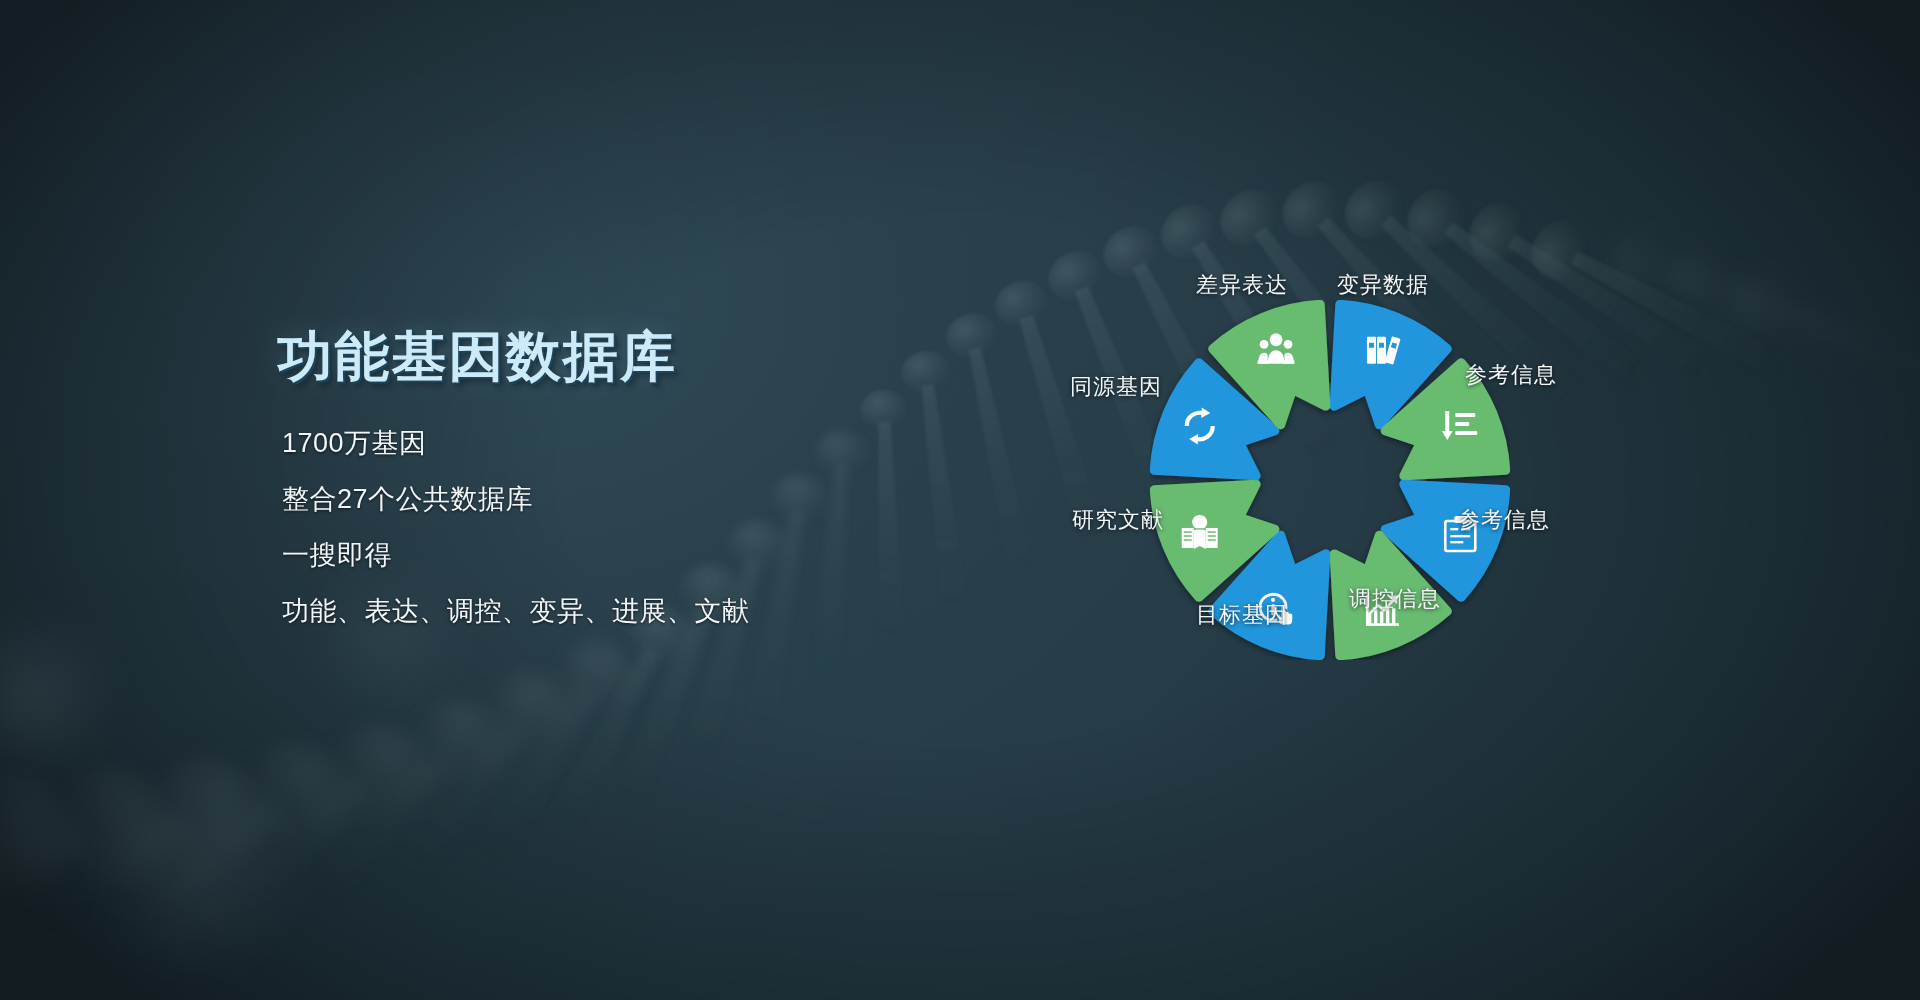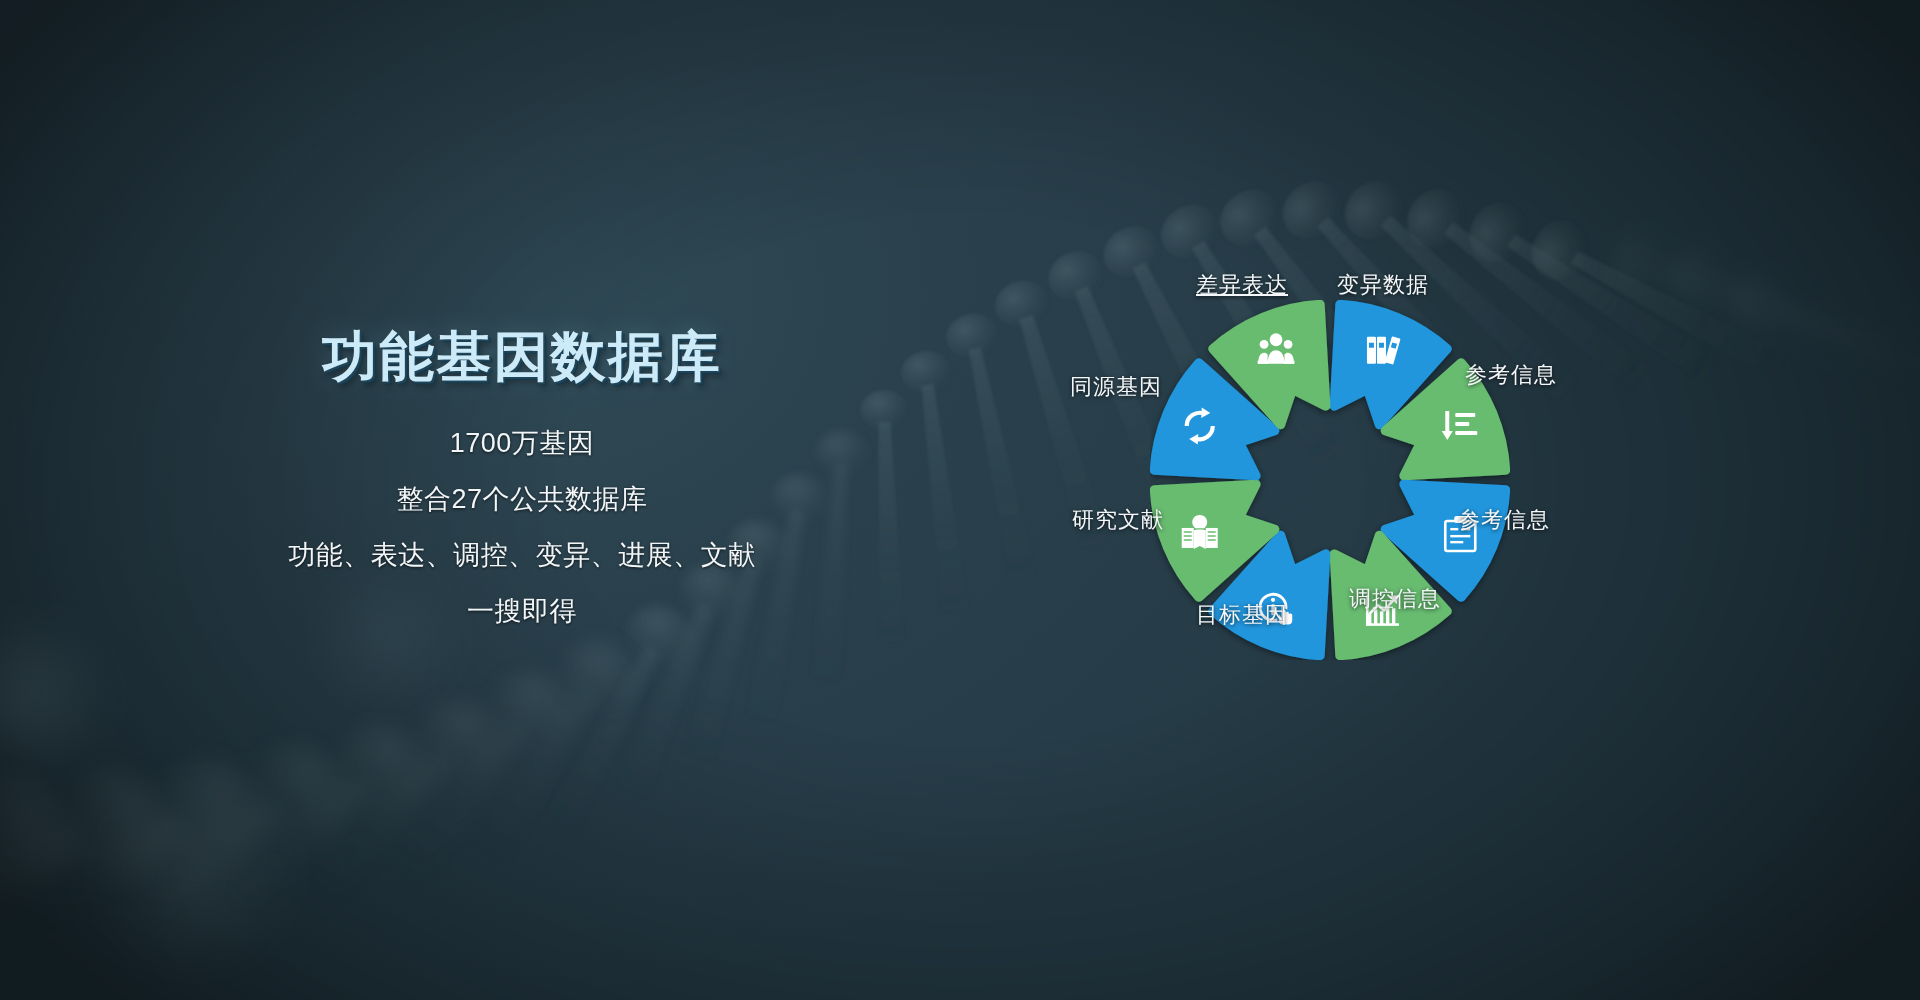--- a/index.html
+++ b/index.html
@@ -29,21 +29,21 @@
     background:
       radial-gradient(circle 120px at 10% 40%, rgba(120,145,150,.16), rgba(120,145,150,0) 70%),
       radial-gradient(circle 150px at 32% 72%, rgba(120,145,150,.13), rgba(120,145,150,0) 70%),
       radial-gradient(circle 110px at 58% 30%, rgba(120,145,150,.10), rgba(120,145,150,0) 70%);
     filter:blur(14px);
   }
 
   
   #left-panel{
     position:absolute; left:282px; top:330px; width:480px;
-    text-align:center;
+    text-align:left;
   }
   #hero-title{
     font-family:"DejaVu Sans","Liberation Sans",sans-serif;
     font-size:54px; font-weight:bold; letter-spacing:2px;
     color:#cdeaf8; line-height:1;
     transform:scaleX(1.02);
     text-shadow:
        2px 2px 0 rgba(30,70,90,.95),
        3px 3px 0 rgba(22,55,72,.85),
        4px 5px 7px rgba(0,0,0,.45),
@@ -251,22 +251,22 @@
   </svg>
 
   <div id="bg-vig"></div>
   <div id="bg-blur-left"></div>
 </div>
 
 <div id="left-panel">
   <div id="hero-title">功能基因数据库</div>
   <div class="hero-line" id="hero-l1">1700万基因</div>
   <div class="hero-line" id="hero-l2">整合27个公共数据库</div>
+  <div class="hero-line" id="hero-l4">一搜即得</div>
   <div class="hero-line" id="hero-l3">功能、表达、调控、变异、进展、文献</div>
-  <div class="hero-line" id="hero-l4">一搜即得</div>
 </div>
 
 <div id="wheel-wrap">
 
   <svg id="wheel-svg" width="360" height="360" viewBox="0 0 360 360">
     <defs>
       <filter id="segshadow" x="-25%" y="-25%" width="150%" height="150%">
         <feDropShadow dx="0" dy="2" stdDeviation="3" flood-color="#000" flood-opacity=".45"></feDropShadow>
       </filter>
     </defs>
@@ -383,14 +383,14 @@
   </svg>
 
 
   <div class="spoke-label" style="left:327px; top:10px;">变异数据</div>
   <div class="spoke-label" style="left:455px; top:100px;">参考信息</div>
   <div class="spoke-label" style="left:448px; top:245px;">参考信息</div>
   <div class="spoke-label" style="left:327px; top:324px;margin-left:12px;">调控信息</div>
   <div class="spoke-label" style="left:186px; top:340px;">目标基因</div>
   <div class="spoke-label" style="left:62px;  top:245px;">研究文献</div>
   <div class="spoke-label" style="left:60px;  top:112px;">同源基因</div>
-  <div class="spoke-label" style="left:186px; top:10px;text-decoration:underline;">差异表达</div>
+  <div class="spoke-label" style="left:186px; top:10px;">差异表达</div>
 </div>
 
 </body></html>

